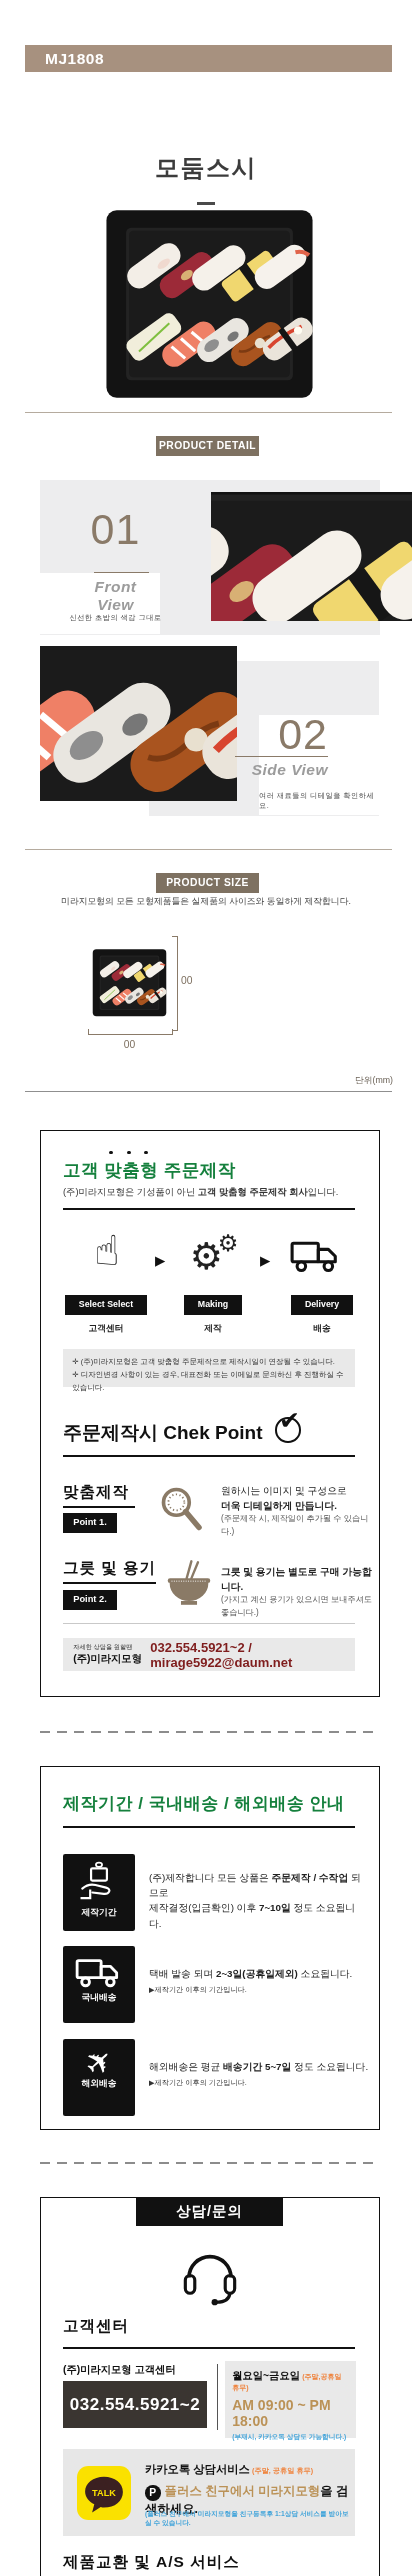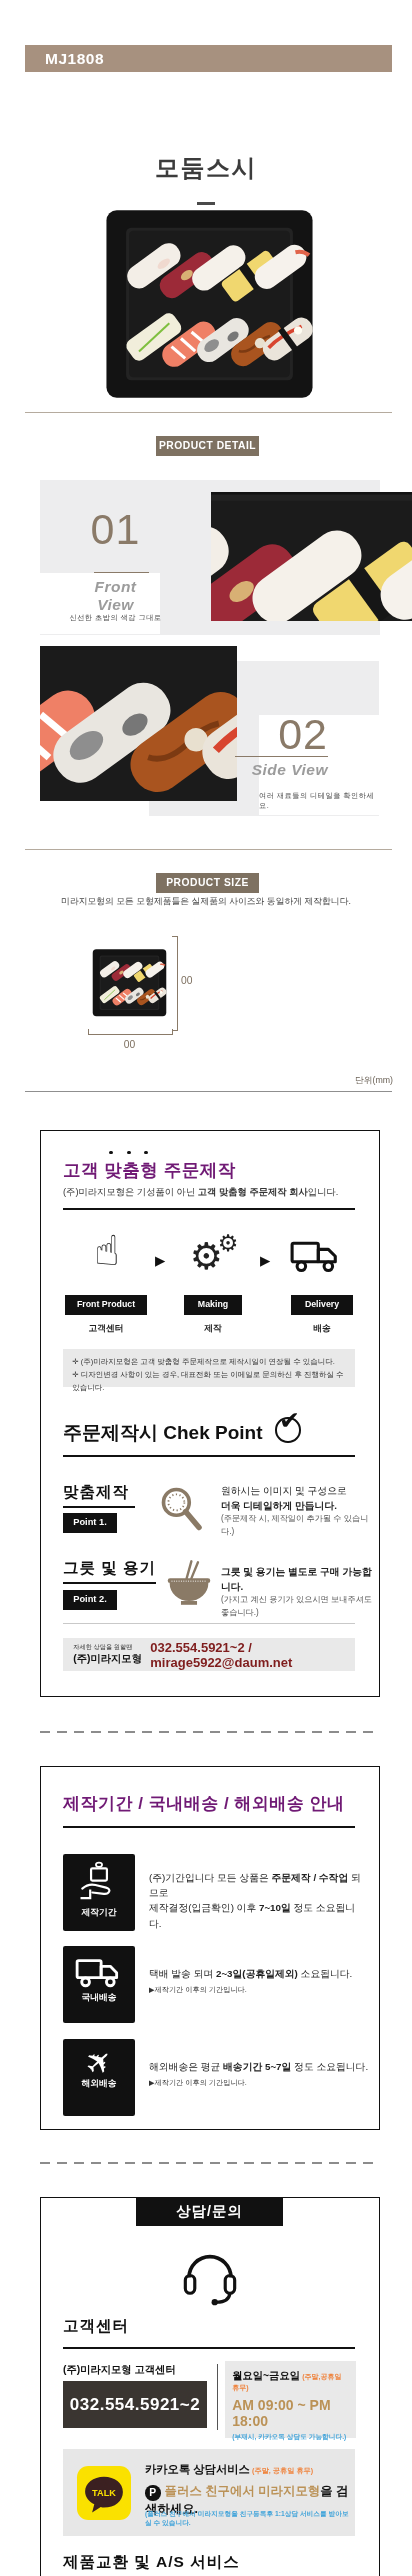--- a/index.html
+++ b/index.html
@@ -25,21 +25,21 @@
   .photo-crop{overflow:hidden;background:#0d0d0d;}
   .photo-crop svg{position:absolute;}
   
   .dim-label{font-size:10.3px;color:#7d6f5f;}
   .v-bracket{width:5.2px;border:1px solid #8a7a68;border-left:none;}
   .h-bracket{height:5.2px;border:1px solid #8a7a68;border-top:none;}
   .unit-note{font-size:8.8px;color:#6b6257;}
   .thin-rule{height:1px;background:#8f8f8f;}
   
   .info-box{border:1.5px solid #111;background:#fff;box-sizing:border-box;}
-  .box-title{font-size:17.5px;font-weight:bold;color:#701a75;letter-spacing:0.5px;}
+  .box-title{font-size:17.5px;font-weight:bold;color:#15803d;letter-spacing:0.5px;}
   .box-sub{font-size:9.3px;color:#333;}
   .bold{font-weight:bold;}
   .black-rule{height:1.5px;background:#111;}
   .gray-note{background:#e9e9e9;font-size:7.5px;color:#333;line-height:1.75;}
   .chip{background:#111;color:#fff;font-weight:bold;text-align:center;}
   .step-label{height:19.6px;line-height:19.6px;font-size:8.8px;}
   .step-kor{font-size:8.8px;font-weight:bold;color:#222;text-align:center;}
   .arrow{font-size:13.4px;color:#111;}
   .point-head{font-size:15.5px;font-weight:bold;color:#111;letter-spacing:1px;}
   .point-chip{width:54px;height:19.6px;line-height:19.6px;font-size:9.3px;}
@@ -203,21 +203,21 @@
       <svg width="54" height="37" viewBox="0 0 68 48" fill="none" stroke="#111" stroke-width="4" stroke-linejoin="round">
         <rect x="3" y="8" width="34" height="24" rx="2"></rect>
           <path d="M37 16h13l9 9v7H37z"></path>
         <circle cx="15" cy="38" r="5.5" fill="#fff"></circle>
           <circle cx="50" cy="38" r="5.5" fill="#fff"></circle>
       </svg>
     </div>
     <div class="abs arrow" style="left:114px;top:122px;">▶</div>
     <div class="abs arrow" style="left:219px;top:122px;">▶</div>
 
-    <div class="abs chip step-label" style="left:24px;top:164px;width:82px;">Front Product</div>
+    <div class="abs chip step-label" style="left:24px;top:164px;width:82px;">Select Select</div>
     <div class="abs chip step-label" style="left:143px;top:164px;width:58px;">Making</div>
     <div class="abs chip step-label" style="left:250px;top:164px;width:62px;">Delivery</div>
     <div class="abs step-kor" style="left:24px;top:192px;width:82px;">고객센터</div>
     <div class="abs step-kor" style="left:143px;top:192px;width:58px;">제작</div>
     <div class="abs step-kor" style="left:250px;top:192px;width:62px;">배송</div>
 
     <div class="abs" style="left:22px;top:286px;font-size:19px;font-weight:bold;color:#111;">
       <span>주문제작시 Chek Point</span>
       <span class="chek-circle"><span>✔</span></span>
     </div>
@@ -281,21 +281,21 @@
     <div class="abs card" style="left:22px;top:87px;width:72px;height:77px;">
       <svg width="44" height="47" viewBox="0 0 100 100" fill="none" stroke="#fff" stroke-width="5" style="margin-top:4.1px;">
         <ellipse cx="50" cy="12" rx="7" ry="5" stroke-width="4"></ellipse>
         <rect x="32" y="20" width="36" height="28" rx="3"></rect>
         <path d="M12 66 q14 -12 30 -8 l24 6 q10 3 7 9 q-3 6 -12 5 l-26 -3" stroke-linecap="round"></path>
         <path d="M8 88 h22 v-20"></path>
       </svg>
       <div class="card-label">제작기간</div>
     </div>
     <div class="abs row-text" style="left:108px;top:103px;width:216px;">
-      <div><span>(주)기간입니다 모든 상품은 </span><span class="bold">주문제작 / 수작업</span><span> 되므로</span></div>
+      <div><span>(주)제작합니다 모든 상품은 </span><span class="bold">주문제작 / 수작업</span><span> 되므로</span></div>
       <div><span>제작결정(입금확인) 이후 </span><span class="bold">7~10일</span><span> 정도 소요됩니다.</span></div>
     </div>
 
     <div class="abs card" style="left:22px;top:179px;width:72px;height:77px;">
       <svg width="48" height="36" viewBox="0 0 68 48" fill="none" stroke="#fff" stroke-width="4" stroke-linejoin="round" style="margin-top:8.2px;">
         <rect x="3" y="8" width="34" height="24" rx="2"></rect>
           <path d="M37 16h13l9 9v7H37z"></path>
         <circle cx="15" cy="38" r="5.5"></circle>
           <circle cx="50" cy="38" r="5.5"></circle>
       </svg>

